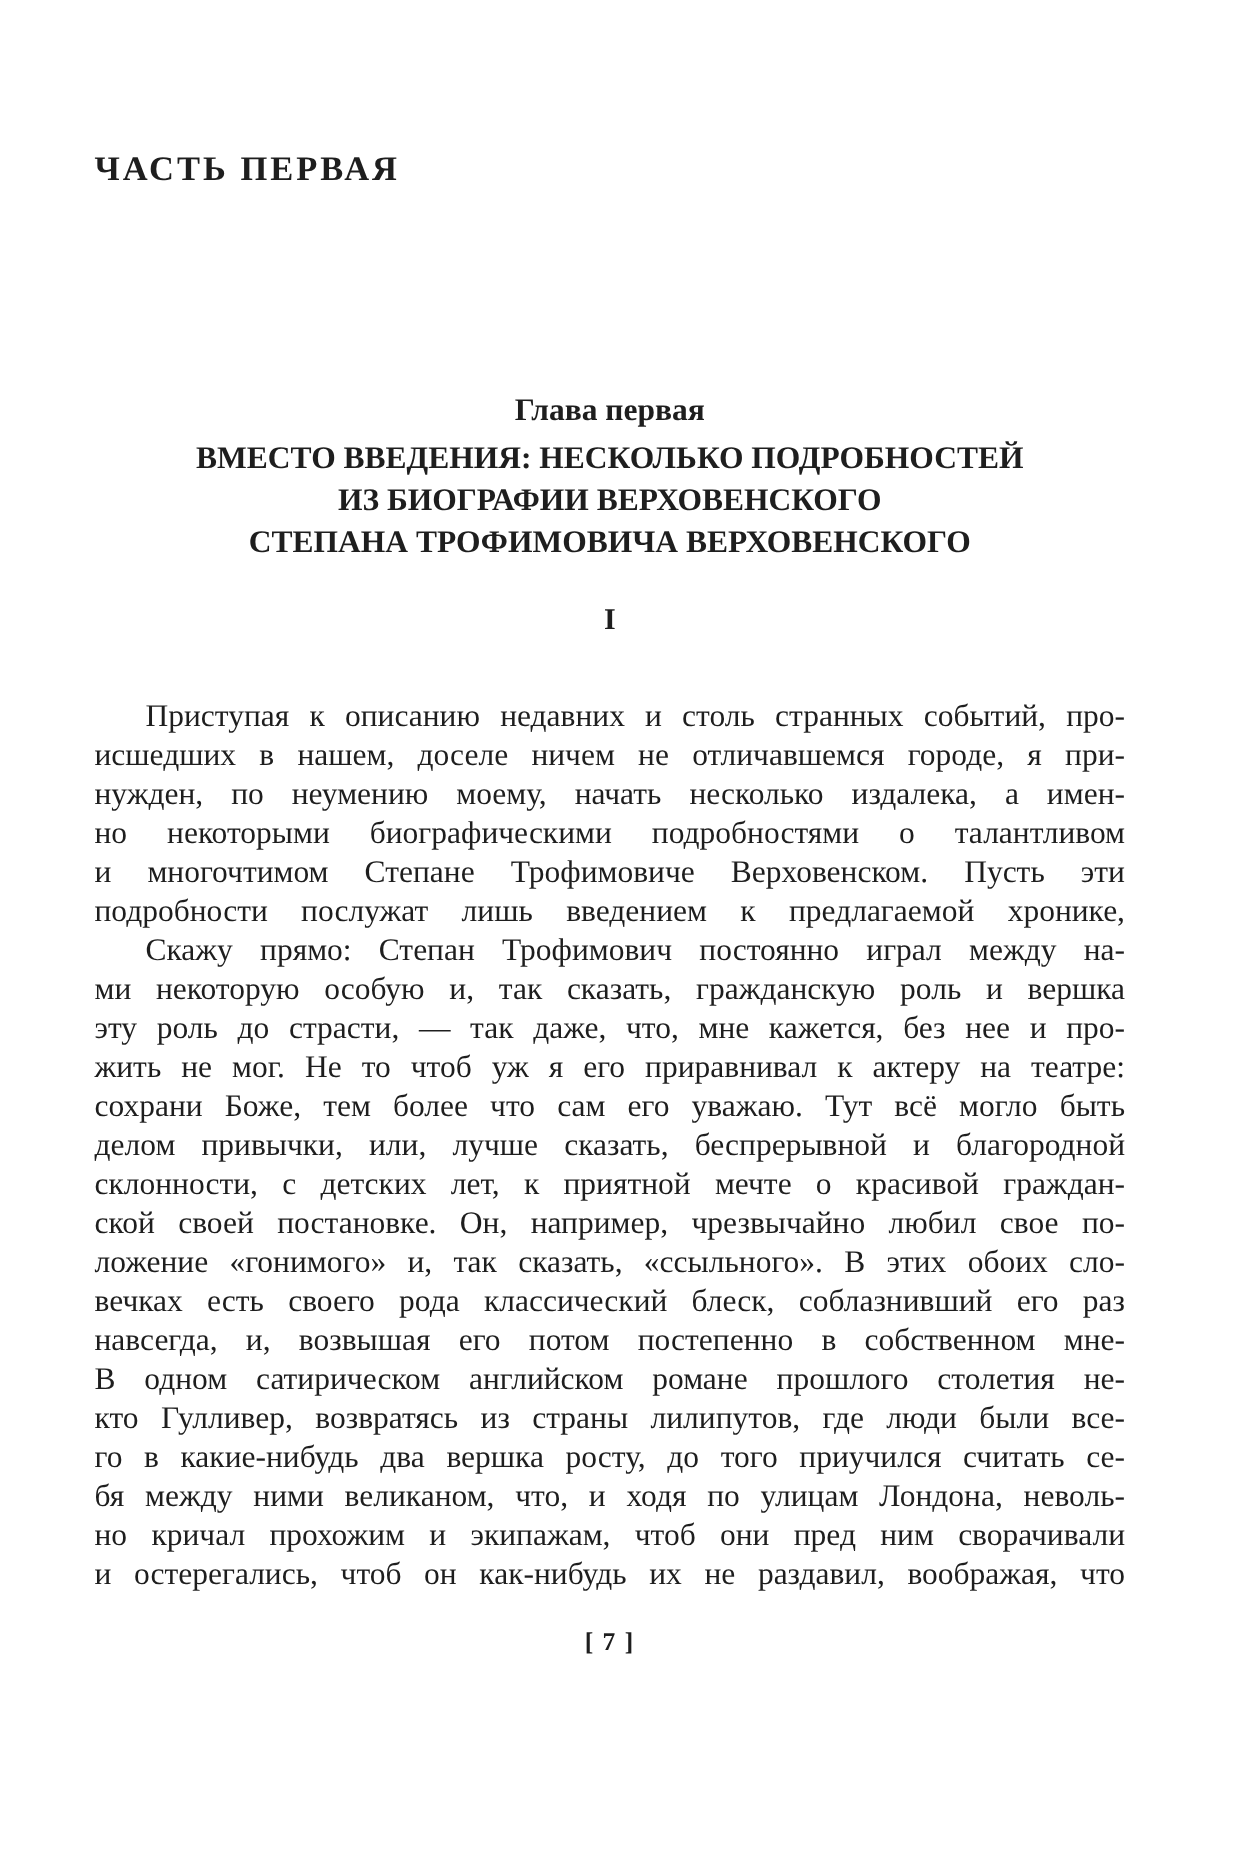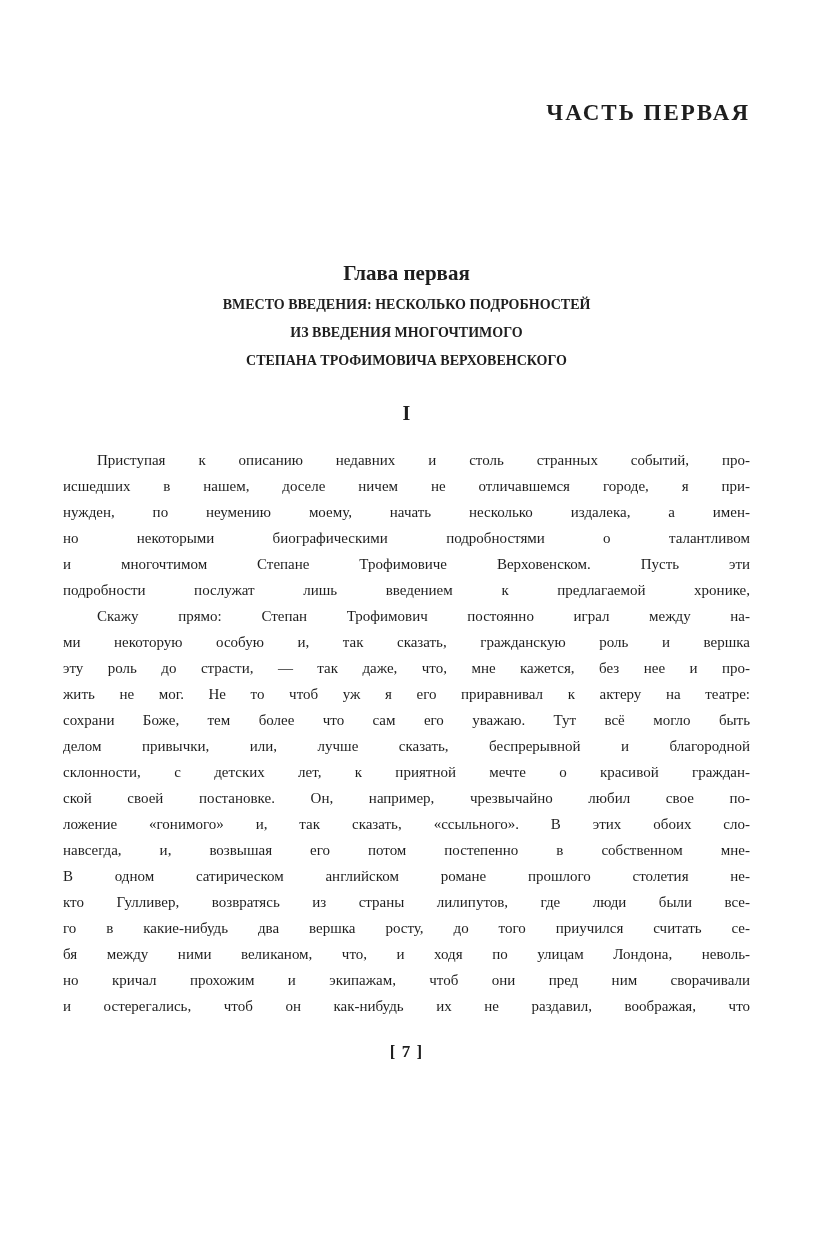--- a/index.html
+++ b/index.html
@@ -17,50 +17,50 @@
     overflow: hidden;
     box-sizing: border-box;
   }
   .content {
     margin-left: 63px;
     margin-right: 77px; 
   }
   .part-heading {
     margin: 0;
     padding-top: 100px;
-    text-align: right;
+    text-align: left;
     font-size: 23px;
     line-height: 26px;
     font-weight: bold;
     letter-spacing: 2px;
   }
   .chapter-kicker {
     margin-top: 134px;
     text-align: center;
     font-size: 21px;
     line-height: 26px;
     font-weight: bold;
   }
   .chapter-title {
     margin: 5px 0 0 0;
     text-align: center;
-    font-size: 14px;
+    font-size: 21px;
     line-height: 28px;
     font-weight: bold;
   }
   .section-number {
     margin-top: 26px;
     text-align: center;
     font-size: 20px;
     line-height: 24px;
     font-weight: bold;
   }
   .body-text {
-    margin-top: 22px;
-    font-size: 15px;
+    margin-top: 39px;
+    font-size: 21px;
     line-height: 26px;
   }
   .para { margin: 0; }
   .line {
     text-align: justify;
     text-align-last: justify;
     white-space: nowrap;
   }
   .line.first {
     padding-left: 34px; 
@@ -82,21 +82,21 @@
 
 <div class="page">
   <div class="content">
 
     <h1 class="part-heading">ЧАСТЬ ПЕРВАЯ</h1>
 
     <div class="chapter-kicker">Глава первая</div>
 
     <h2 class="chapter-title">
       <div>ВМЕСТО ВВЕДЕНИЯ: НЕСКОЛЬКО ПОДРОБНОСТЕЙ</div>
-      <div>ИЗ ВВЕДЕНИЯ МНОГОЧТИМОГО</div>
+      <div>ИЗ БИОГРАФИИ ВЕРХОВЕНСКОГО</div>
       <div>СТЕПАНА ТРОФИМОВИЧА ВЕРХОВЕНСКОГО</div>
     </h2>
 
     <div class="section-number">I</div>
 
     <div class="body-text">
         <div class="para">
           <div class="line first">Приступая к описанию недавних и столь странных событий, про-</div>
           <div class="line">исшедших в нашем, доселе ничем не отличавшемся городе, я при-</div>
           <div class="line">нужден, по неумению моему, начать несколько издалека, а имен-</div>
@@ -107,20 +107,21 @@
         <div class="para">
           <div class="line first">Скажу прямо: Степан Трофимович постоянно играл между на-</div>
           <div class="line">ми некоторую особую и, так сказать, гражданскую роль и вершка</div>
           <div class="line">эту роль до страсти, — так даже, что, мне кажется, без нее и про-</div>
           <div class="line">жить не мог. Не то чтоб уж я его приравнивал к актеру на театре:</div>
           <div class="line">сохрани Боже, тем более что сам его уважаю. Тут всё могло быть</div>
           <div class="line">делом привычки, или, лучше сказать, беспрерывной и благородной</div>
           <div class="line">склонности, с детских лет, к приятной мечте о красивой граждан-</div>
           <div class="line">ской своей постановке. Он, например, чрезвычайно любил свое по-</div>
           <div class="line">ложение «гонимого» и, так сказать, «ссыльного». В этих обоих сло-</div>
+          <div class="line">вечках есть своего рода классический блеск, соблазнивший его раз</div>
           <div class="line">навсегда, и, возвышая его потом постепенно в собственном мне-</div>
           <div class="line">В одном сатирическом английском романе прошлого столетия не-</div>
           <div class="line">кто Гулливер, возвратясь из страны лилипутов, где люди были все-</div>
           <div class="line">го в какие-нибудь два вершка росту, до того приучился считать се-</div>
           <div class="line">бя между ними великаном, что, и ходя по улицам Лондона, неволь-</div>
           <div class="line">но кричал прохожим и экипажам, чтоб они пред ним сворачивали</div>
           <div class="line">и остерегались, чтоб он как-нибудь их не раздавил, воображая, что</div>
         </div>
       </div>
 

